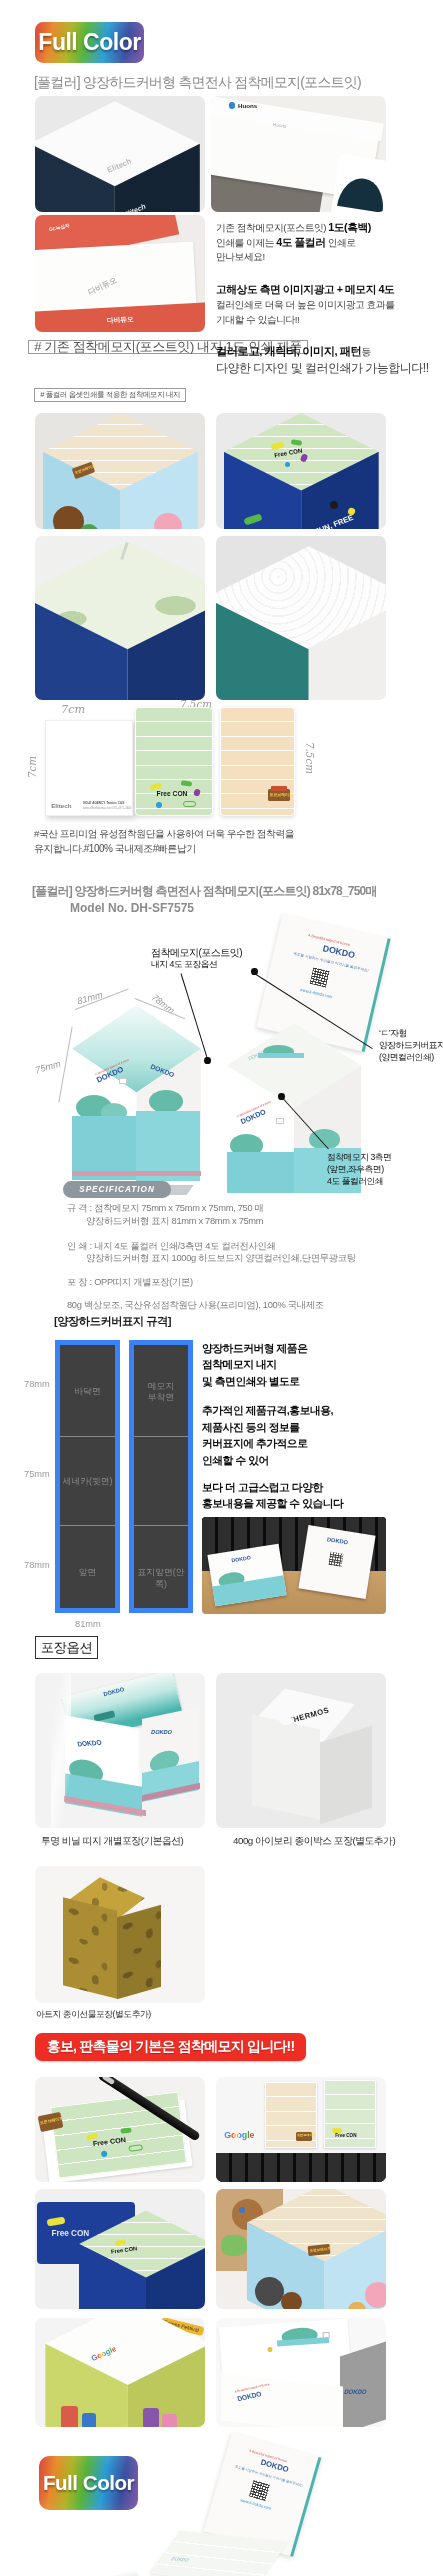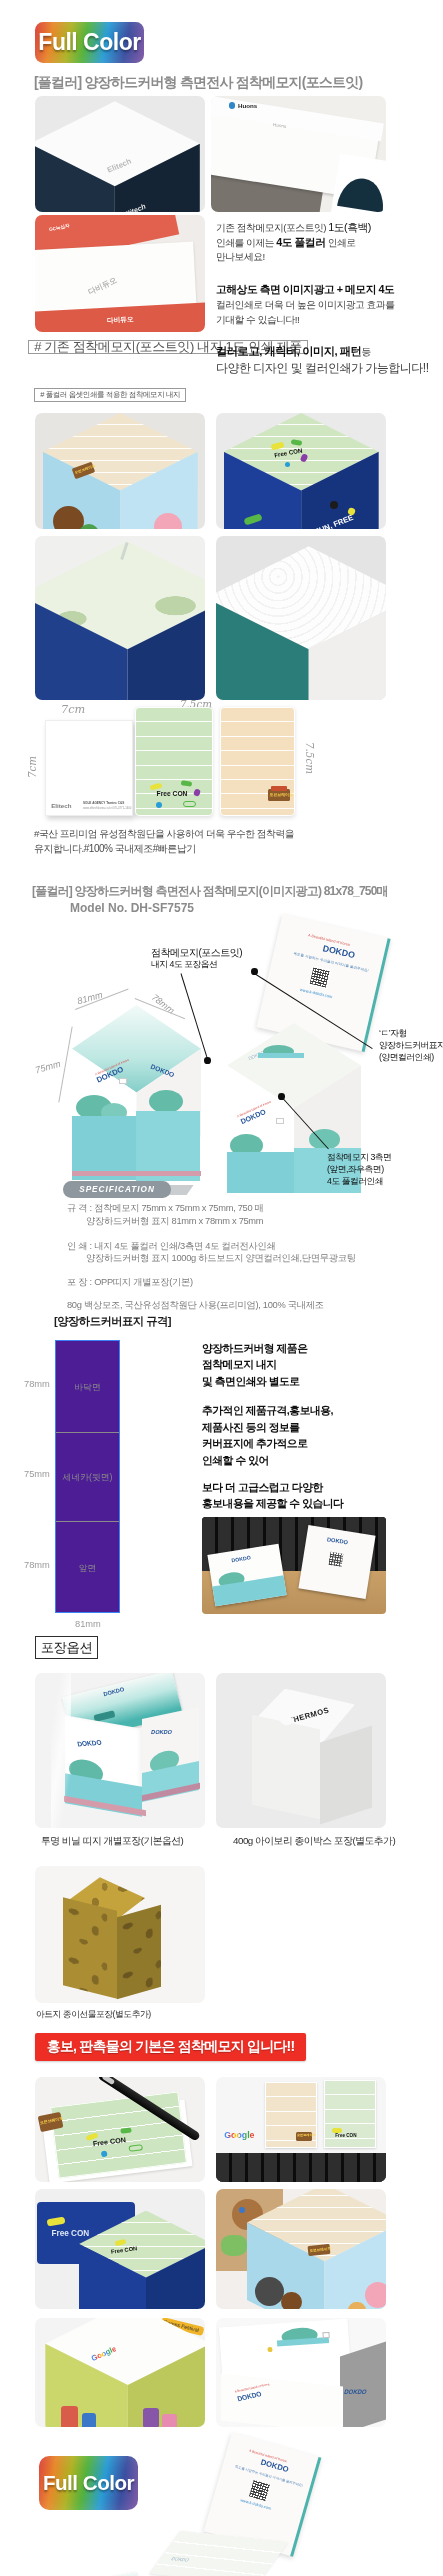--- a/index.html
+++ b/index.html
@@ -19,21 +19,21 @@
 .cube>div{position:absolute;inset:0}
 .c-top{clip-path:polygon(50% 0,100% 25%,50% 50%,0 25%)}
 .c-left{clip-path:polygon(0 25%,50% 50%,50% 100%,0 75%)}
 .c-right{clip-path:polygon(50% 50%,100% 25%,100% 75%,50% 100%)}
 .mlines{background-image:repeating-linear-gradient(180deg,transparent 0 10.8px,rgba(255,255,255,.95) 10.8px 12px)}
 .mlines2{background-image:repeating-linear-gradient(180deg,transparent 0 13.4px,rgba(255,255,255,.95) 13.4px 14.4px)}
 .cline{position:absolute;height:1px;background:#151515;transform-origin:0 50%}
 .dot{position:absolute;border-radius:50%;background:#0d0d0d;width:6.7px;height:6.7px}
 .dimlbl{position:absolute;color:#9b9b9b;font-size:9.3px;font-style:italic;white-space:nowrap}
 .spec-line{position:absolute;color:#7b7b7b;font-size:9.3px;letter-spacing:-0.3px;white-space:nowrap}
-.cellbox{position:absolute;border:1px solid #3b82f6;background:#4c1d95}
+.cellbox{position:absolute;border:5px solid #3b82f6;background:#404040}
 .celllbl{position:absolute;width:100%;text-align:center;color:#8a8a8a;font-size:8.8px}
 .boldline{position:absolute;font-weight:bold;font-size:10.8px;color:#111;white-space:nowrap;letter-spacing:-0.5px}
 .keys{background-color:#181818;background-image:repeating-linear-gradient(90deg,#2e2e2e 0 13.4px,#0c0c0c 13.4px 16px),repeating-linear-gradient(0deg,rgba(70,70,70,.9) 0 8.2px,rgba(5,5,5,.95) 8.2px 10.8px)}
 .qr{background-color:#fff;background-image:repeating-linear-gradient(0deg,#3a3a3a 0 1px,transparent 1px 2.6px),repeating-linear-gradient(90deg,rgba(58,58,58,.8) 0 1px,transparent 1px 2.6px)}
 .gold{background-color:#ab8e34;background-image:
  radial-gradient(ellipse 8.2px 4.6px at 22% 24%,rgba(86,66,24,.55) 0 60%,transparent 66%),
  radial-gradient(ellipse 5.7px 7.7px at 66% 52%,rgba(86,66,24,.5) 0 60%,transparent 66%),
  radial-gradient(ellipse 6.7px 4.1px at 42% 80%,rgba(86,66,24,.5) 0 60%,transparent 66%),
  radial-gradient(ellipse 4.6px 6.2px at 85% 20%,rgba(86,66,24,.45) 0 60%,transparent 66%);
  background-size:49px 49px}
@@ -50,21 +50,21 @@
 </style>
 </head>
 <body>
 
 <div id="page">
 
   <div class="badge" style="left:35px;top:21.6px;width:109px;height:41px;font-size:23px">
     <span>Full Color</span>
   </div>
 
-  <div class="t" style="left:34px;top:74px;font-size:14px;font-weight:bold;color:#8b8b8b;letter-spacing:-0.8px">[풀컬러] 양장하드커버형 측면전사 점착메모지(포스트잇)</div>
+  <div class="t" style="left:34px;top:74px;font-size:14px;font-weight:normal;color:#8b8b8b;letter-spacing:-0.8px">[풀컬러] 양장하드커버형 측면전사 점착메모지(포스트잇)</div>
 
   <div class="photo" style="left:35px;top:96px;width:170px;height:116px;background:#e9e9e9">
     <div class="cube" style="left:-5.2px;top:5.2px;width:170px;height:170px">
       <div class="c-top" style="background:#fbfbfb"></div>
       <div class="c-left" style="background:#1d3043"></div>
       <div class="c-right" style="background:#142434"></div>
       <span class="t" style="left:77px;top:61px;transform:rotate(-23deg);color:#b9b9b9;font-size:7.7px;font-weight:bold">Elitech</span>
       <span class="t" style="left:93px;top:106px;transform:rotate(-24deg);color:#e8e8e8;font-size:7.2px;font-weight:bold;font-style:italic">Elitech</span>
       <div class="abs" style="left:15.5px;top:111px;width:17.5px;height:23px;background:#3a657e;border-radius:1.5px"></div>
 
@@ -89,21 +89,21 @@
     <div class="abs" style="left:-10.3px;top:31px;width:170px;height:67px;background:#fdfdfc;transform:rotate(-3deg);box-shadow:0 1px 2.6px rgba(0,0,0,.15)">
       <span class="t" style="left:62px;top:36px;transform:rotate(-22deg);color:#b5b5b5;font-size:7.7px;font-weight:bold">다비듀오</span>
     </div>
     <div class="abs" style="left:-5.2px;top:92px;width:180px;height:31px;background:#dd5a47;transform:rotate(-3deg)">
       <span class="t" style="left:77px;top:9.3px;color:#fff;font-size:6.7px;font-weight:bold">다비듀오</span>
     </div>
   </div>
 
   <div>
     <div class="t" style="left:216px;top:221px;font-size:9.8px;color:#3d3d3d;letter-spacing:-0.5px">
-      <span>기존 점착메모지(포스트잇) </span><span style="font-weight:normal;font-size:10.8px;color:#0f0f0f">1도(흑백)</span>
+      <span>기존 점착메모지(포스트잇) </span><span style="font-weight:bold;font-size:10.8px;color:#0f0f0f">1도(흑백)</span>
     </div>
     <div class="t" style="left:216px;top:236px;font-size:9.8px;color:#3d3d3d;letter-spacing:-0.5px">
       <span>인쇄를 이제는 </span><span style="font-weight:bold;font-size:10.8px;color:#0f0f0f">4도 풀컬러</span><span> 인쇄로</span>
     </div>
     <div class="t" style="left:216px;top:251px;font-size:9.8px;color:#3d3d3d;letter-spacing:-0.5px">만나보세요!</div>
     <div class="boldline" style="left:216px;top:283px">고해상도 측면 이미지광고 + 메모지 4도</div>
     <div class="t" style="left:216px;top:299px;font-size:9.8px;color:#3d3d3d;letter-spacing:-0.5px">컬러인쇄로 더욱 더 높은 이미지광고 효과를</div>
     <div class="t" style="left:216px;top:314px;font-size:9.8px;color:#3d3d3d;letter-spacing:-0.5px">기대할 수 있습니다!!</div>
   </div>
 
@@ -185,21 +185,21 @@
         <div class="abs" style="left:3.1px;top:-3.1px;width:15.5px;height:4.6px;background:#c8502e;border-radius:1px"></div>
         <span class="t" style="left:1.5px;top:3.6px;font-size:3.9px;color:#ffd34d;font-weight:bold">오븐브레이크</span>
       </div>
     </div>
     <div class="dimlbl" style="left:294px;top:752px;font-size:10.3px;transform:rotate(90deg);font-family:'DejaVu Serif',serif">7.5cm</div>
   </div>
 
   <div class="t" style="left:34px;top:828px;font-size:9.8px;color:#4a4a4a;letter-spacing:-0.5px">#국산 프리미엄 유성점착원단을 사용하여 더욱 우수한 점착력을</div>
   <div class="t" style="left:34px;top:843px;font-size:10px;color:#4a4a4a;letter-spacing:-0.5px">유지합니다.#100% 국내제조#빠른납기</div>
 
-  <div class="t" style="left:32px;top:885px;font-size:12px;font-weight:bold;color:#8b8b8b;letter-spacing:-0.8px">[풀컬러] 양장하드커버형 측면전사 점착메모지(이미지광고) 81x78_750매</div>
+  <div class="t" style="left:32px;top:885px;font-size:12px;font-weight:bold;color:#8b8b8b;letter-spacing:-0.8px">[풀컬러] 양장하드커버형 측면전사 점착메모지(포스트잇) 81x78_750매</div>
   <div class="t" style="left:70px;top:902px;font-size:12px;font-weight:bold;color:#8b8b8b">Model No. DH-SF7575</div>
 
   <div>
 
     <div class="dimlbl" style="left:77px;top:993px;transform:rotate(-16deg)">81mm</div>
     <div class="dimlbl" style="left:150px;top:999px;transform:rotate(38deg)">78mm</div>
     <div class="dimlbl" style="left:35px;top:1062px;transform:rotate(-16deg)">75mm</div>
     <div class="abs" style="left:75px;top:1009px;width:57px;height:0.5px;background:#bbb;transform:rotate(-21deg);transform-origin:0 0"></div>
     <div class="abs" style="left:135px;top:998px;width:54px;height:0.5px;background:#bbb;transform:rotate(22deg);transform-origin:0 0"></div>
     <div class="abs" style="left:65px;top:1026px;width:0.5px;height:77px;background:#bbb;transform:rotate(10deg)"></div>
@@ -283,20 +283,27 @@
 
   <div class="t" style="left:54px;top:1315px;font-size:11.3px;font-weight:bold;color:#1c1c1c;letter-spacing:-0.5px">[양장하드커버표지 규격]</div>
 
   <div class="cellbox" style="left:55px;top:1340px;width:65px;height:273px">
     <div class="abs" style="left:0;top:91px;width:100%;height:1px;background:#8a8a8a"></div>
     <div class="abs" style="left:0;top:180px;width:100%;height:1px;background:#8a8a8a"></div>
     <div class="celllbl" style="top:41px">바닥면</div>
     <div class="celllbl" style="top:131px">세네카(뒷면)</div>
     <div class="celllbl" style="top:222px">앞면</div>
   </div>
+  <div class="cellbox" style="left:129px;top:1340px;width:64px;height:273px">
+    <div class="abs" style="left:0;top:91px;width:100%;height:1px;background:#8a8a8a"></div>
+    <div class="abs" style="left:0;top:180px;width:100%;height:1px;background:#8a8a8a"></div>
+    <div class="celllbl" style="top:36px">메모지</div>
+    <div class="celllbl" style="top:47px">부착면</div>
+    <div class="celllbl" style="top:222px">표지앞면(안쪽)</div>
+  </div>
   <div class="dimlbl" style="left:24px;top:1379px;font-style:normal">78mm</div>
   <div class="dimlbl" style="left:24px;top:1469px;font-style:normal">75mm</div>
   <div class="dimlbl" style="left:24px;top:1560px;font-style:normal">78mm</div>
   <div class="dimlbl" style="left:75px;top:1619px;font-style:normal">81mm</div>
 
   <div class="boldline" style="left:202px;top:1342px">양장하드커버형 제품은</div>
   <div class="boldline" style="left:202px;top:1358px">점착메모지 내지</div>
   <div class="boldline" style="left:202px;top:1375px">및 측면인쇄와 별도로</div>
   <div class="boldline" style="left:202px;top:1404px">추가적인 제품규격,홍보내용,</div>
   <div class="boldline" style="left:202px;top:1421px">제품사진 등의 정보를</div>
@@ -355,21 +362,21 @@
   <div class="t" style="left:41px;top:1835px;font-size:9.8px;color:#2e2e2e;letter-spacing:-0.5px">투명 비닐 띠지 개별포장(기본옵션)</div>
   <div class="t" style="left:233px;top:1835px;font-size:9.8px;color:#2e2e2e;letter-spacing:-0.5px">400g 아이보리 종이박스 포장(별도추가)</div>
 
   <div class="photo" style="left:35px;top:1866px;width:170px;height:137px;background:#f6f5f3">
     <div class="abs gold" style="left:28px;top:11.3px;width:82px;height:49px;clip-path:polygon(45% 0,100% 42%,55% 100%,0 55%);filter:brightness(1.15)"></div>
     <div class="abs gold" style="left:28px;top:38px;width:54px;height:88px;transform:skewY(14deg)"></div>
     <div class="abs gold" style="left:82px;top:45px;width:44px;height:82px;transform:skewY(-16deg);filter:brightness(.85)"></div>
   </div>
   <div class="t" style="left:36px;top:2009px;font-size:8.8px;color:#2e2e2e;letter-spacing:-0.5px">아트지 종이선물포장(별도추가)</div>
 
-  <div class="abs" style="left:35px;top:2033px;width:271px;height:28px;border-radius:2px;background:#ee2e24;display:flex;align-items:center;justify-content:center;box-shadow:0 1px 2.1px rgba(0,0,0,.2)">
+  <div class="abs" style="left:35px;top:2033px;width:271px;height:28px;border-radius:7px;background:#ee2e24;display:flex;align-items:center;justify-content:center;box-shadow:0 1px 2.1px rgba(0,0,0,.2)">
     <span style="color:#fff;font-weight:bold;font-size:14px;letter-spacing:-0.8px;text-shadow:0 1px 1px rgba(0,0,0,.25)">홍보, 판촉물의 기본은 점착메모지 입니다!!</span>
   </div>
 
   <div class="photo" style="left:35px;top:2077px;width:170px;height:105px;background:#f3f2f0">
     <div class="abs" style="left:10.3px;top:31px;width:144px;height:67px;background:#fff;transform:rotate(-7deg);box-shadow:0 1px 2.6px rgba(0,0,0,.15)"></div>
     <div class="abs mlines2" style="left:18.5px;top:21.6px;width:129px;height:72px;background-color:#cde5c0;border:1px solid #fff;transform:rotate(-7deg)">
       <div class="sticker" style="left:31px;top:31px;width:12.4px;height:5.2px;background:#e8e23a;transform:rotate(-12deg)"></div>
       <div class="sticker" style="left:66px;top:29px;width:11.3px;height:4.6px;background:#58b847"></div>
       <div class="sticker" style="left:44px;top:49px;width:5.7px;height:5.7px;border-radius:50%;background:#2a9cd6"></div>
       <span class="t" style="left:37px;top:37px;font-size:7.2px;font-weight:bold;color:#111">Free CON</span>

